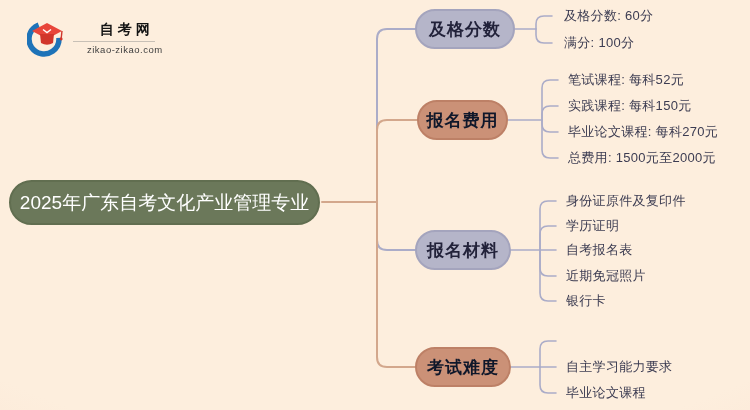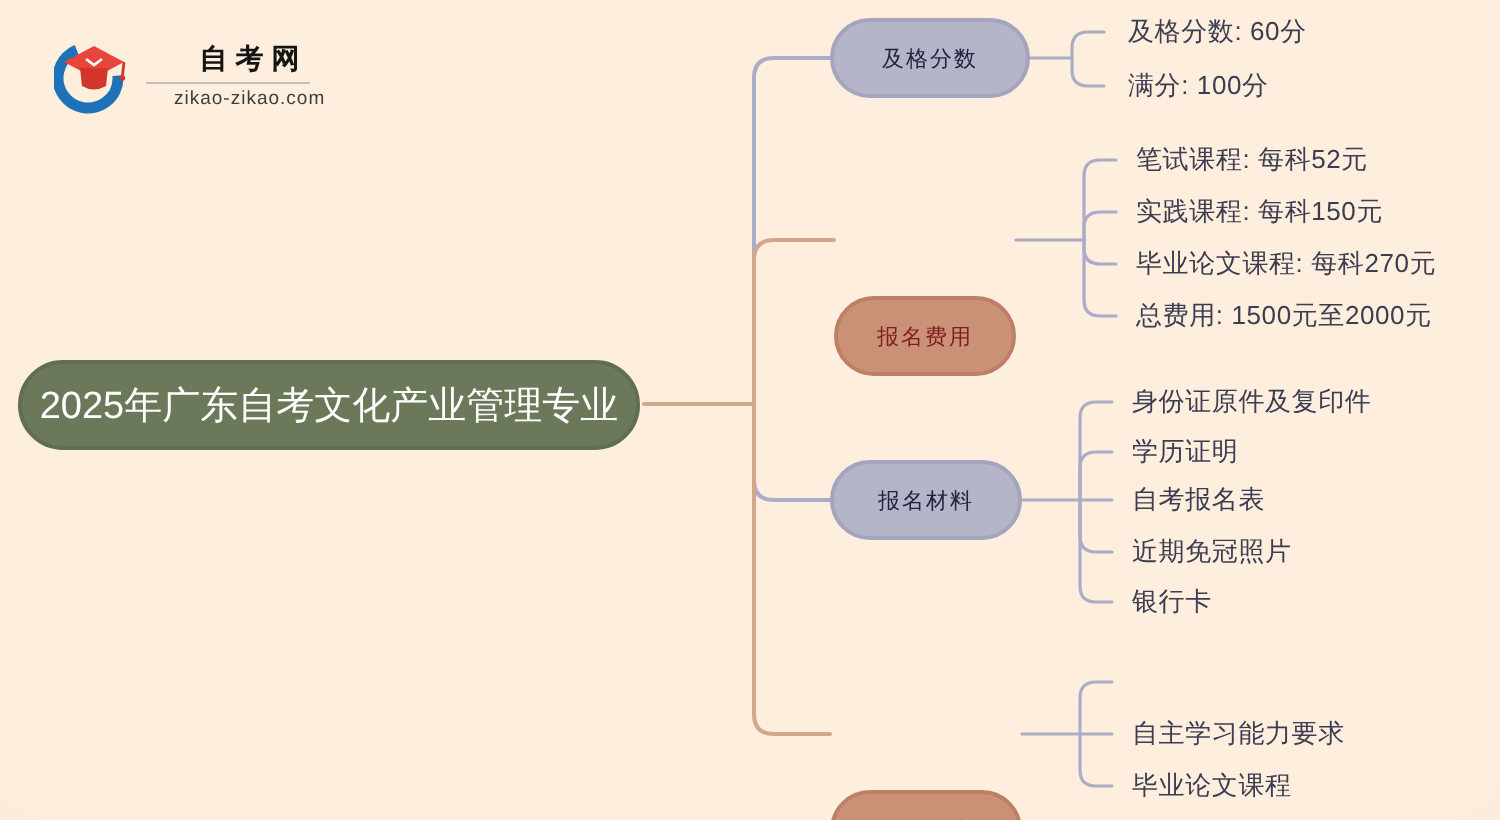--- a/index.html
+++ b/index.html
@@ -13,24 +13,24 @@
   svg.connectors{position:absolute;left:0;top:0;z-index:1;}
   .node{position:absolute;z-index:2;display:flex;align-items:center;justify-content:center;}
   .root-node{
     left:9px;top:180px;width:311px;height:45px;
     background:#6b785a;border:2px solid #616e50;box-sizing:border-box;
     border-radius:24px;color:#ffffff;font-size:19px;font-weight:normal;
     white-space:nowrap;
   }
   .pill{
     height:40px;box-sizing:border-box;border-radius:21px;
-    font-size:11px;font-weight:normal;white-space:nowrap;letter-spacing:1px;
+    font-size:17px;font-weight:bold;white-space:nowrap;letter-spacing:1px;
   }
   .pill.lavender{background:#b5b5c9;border:2px solid #a4a4bd;color:#22223a;}
-  .pill.salmon{background:#cb9177;border:2px solid #bd8066;color:#7f1d1d;margin-top:48px;}
+  .pill.salmon{background:#cb9177;border:2px solid #bd8066;color:#0f172a;}
   .pill.b1{left:415px;top:9px;width:100px;}
   .pill.b2{left:417px;top:100px;width:91px;}
   .pill.b3{left:415px;top:230px;width:96px;}
   .pill.b4{left:415px;top:347px;width:96px;}
   .leaf{
     position:absolute;z-index:2;transform:translateY(-50%);
     font-size:13px;color:#3c3c52;white-space:nowrap;letter-spacing:0.3px;
   }
   
   .logo{position:absolute;left:27px;top:18px;z-index:2;display:flex;align-items:center;}

